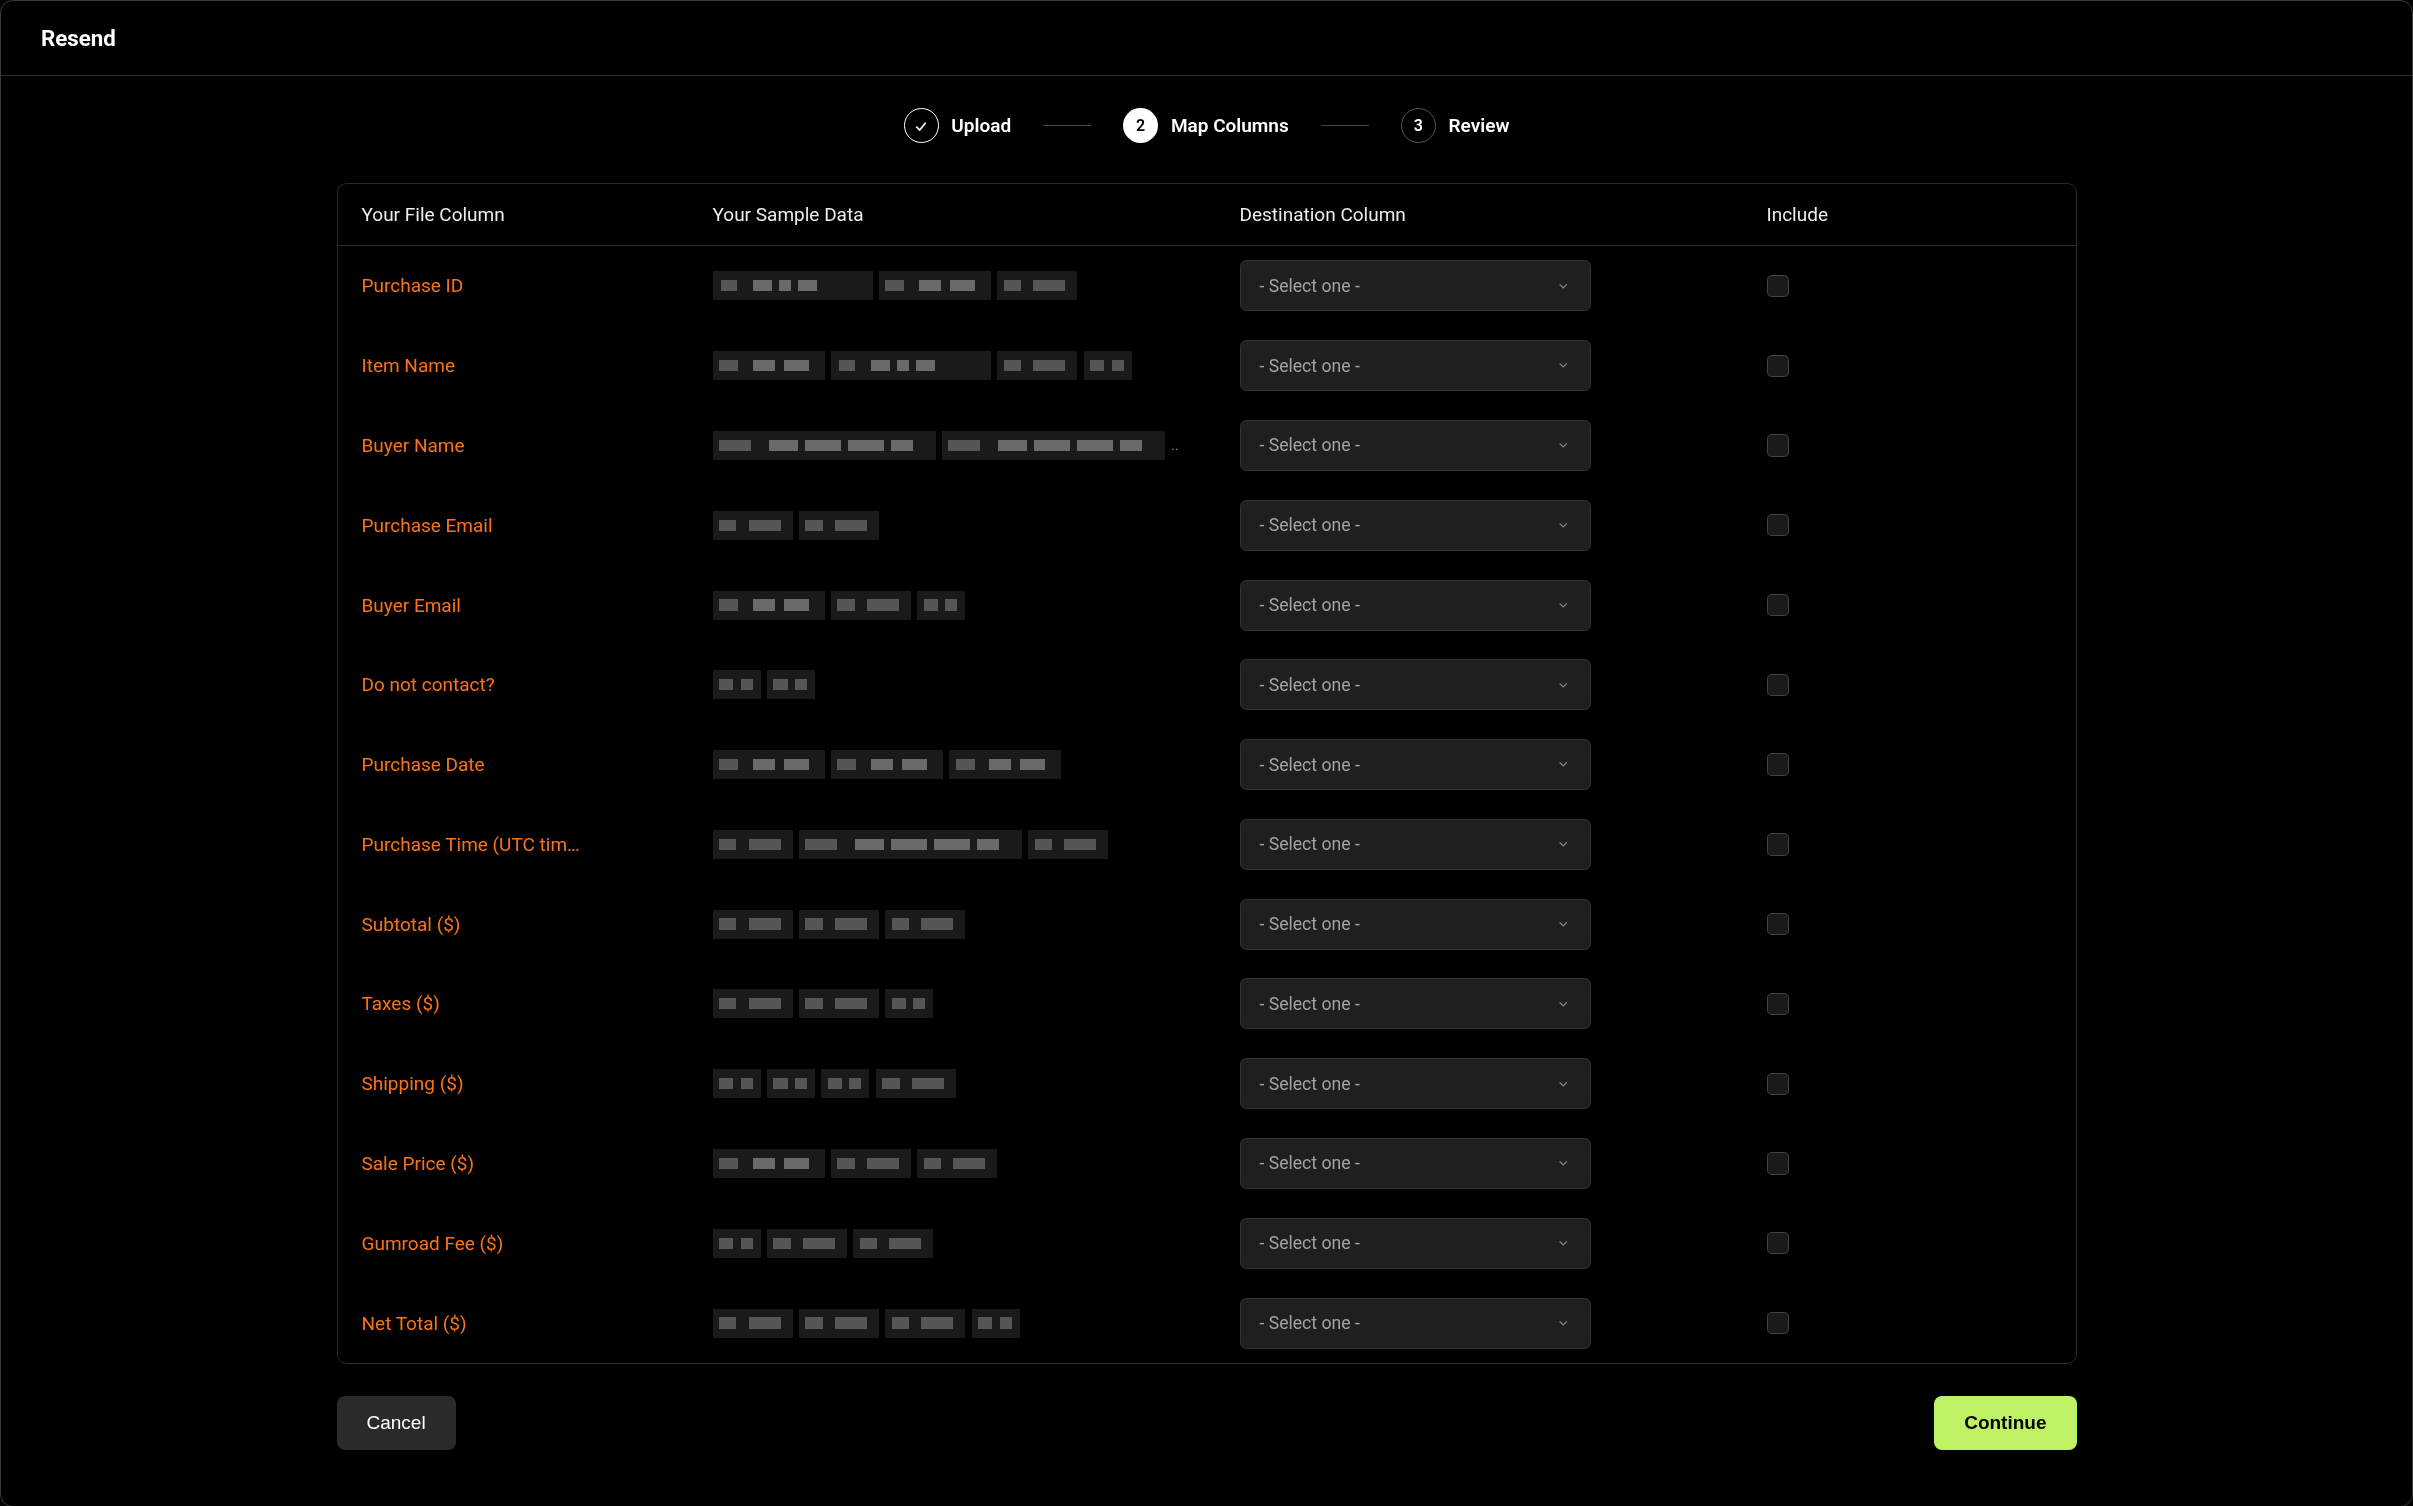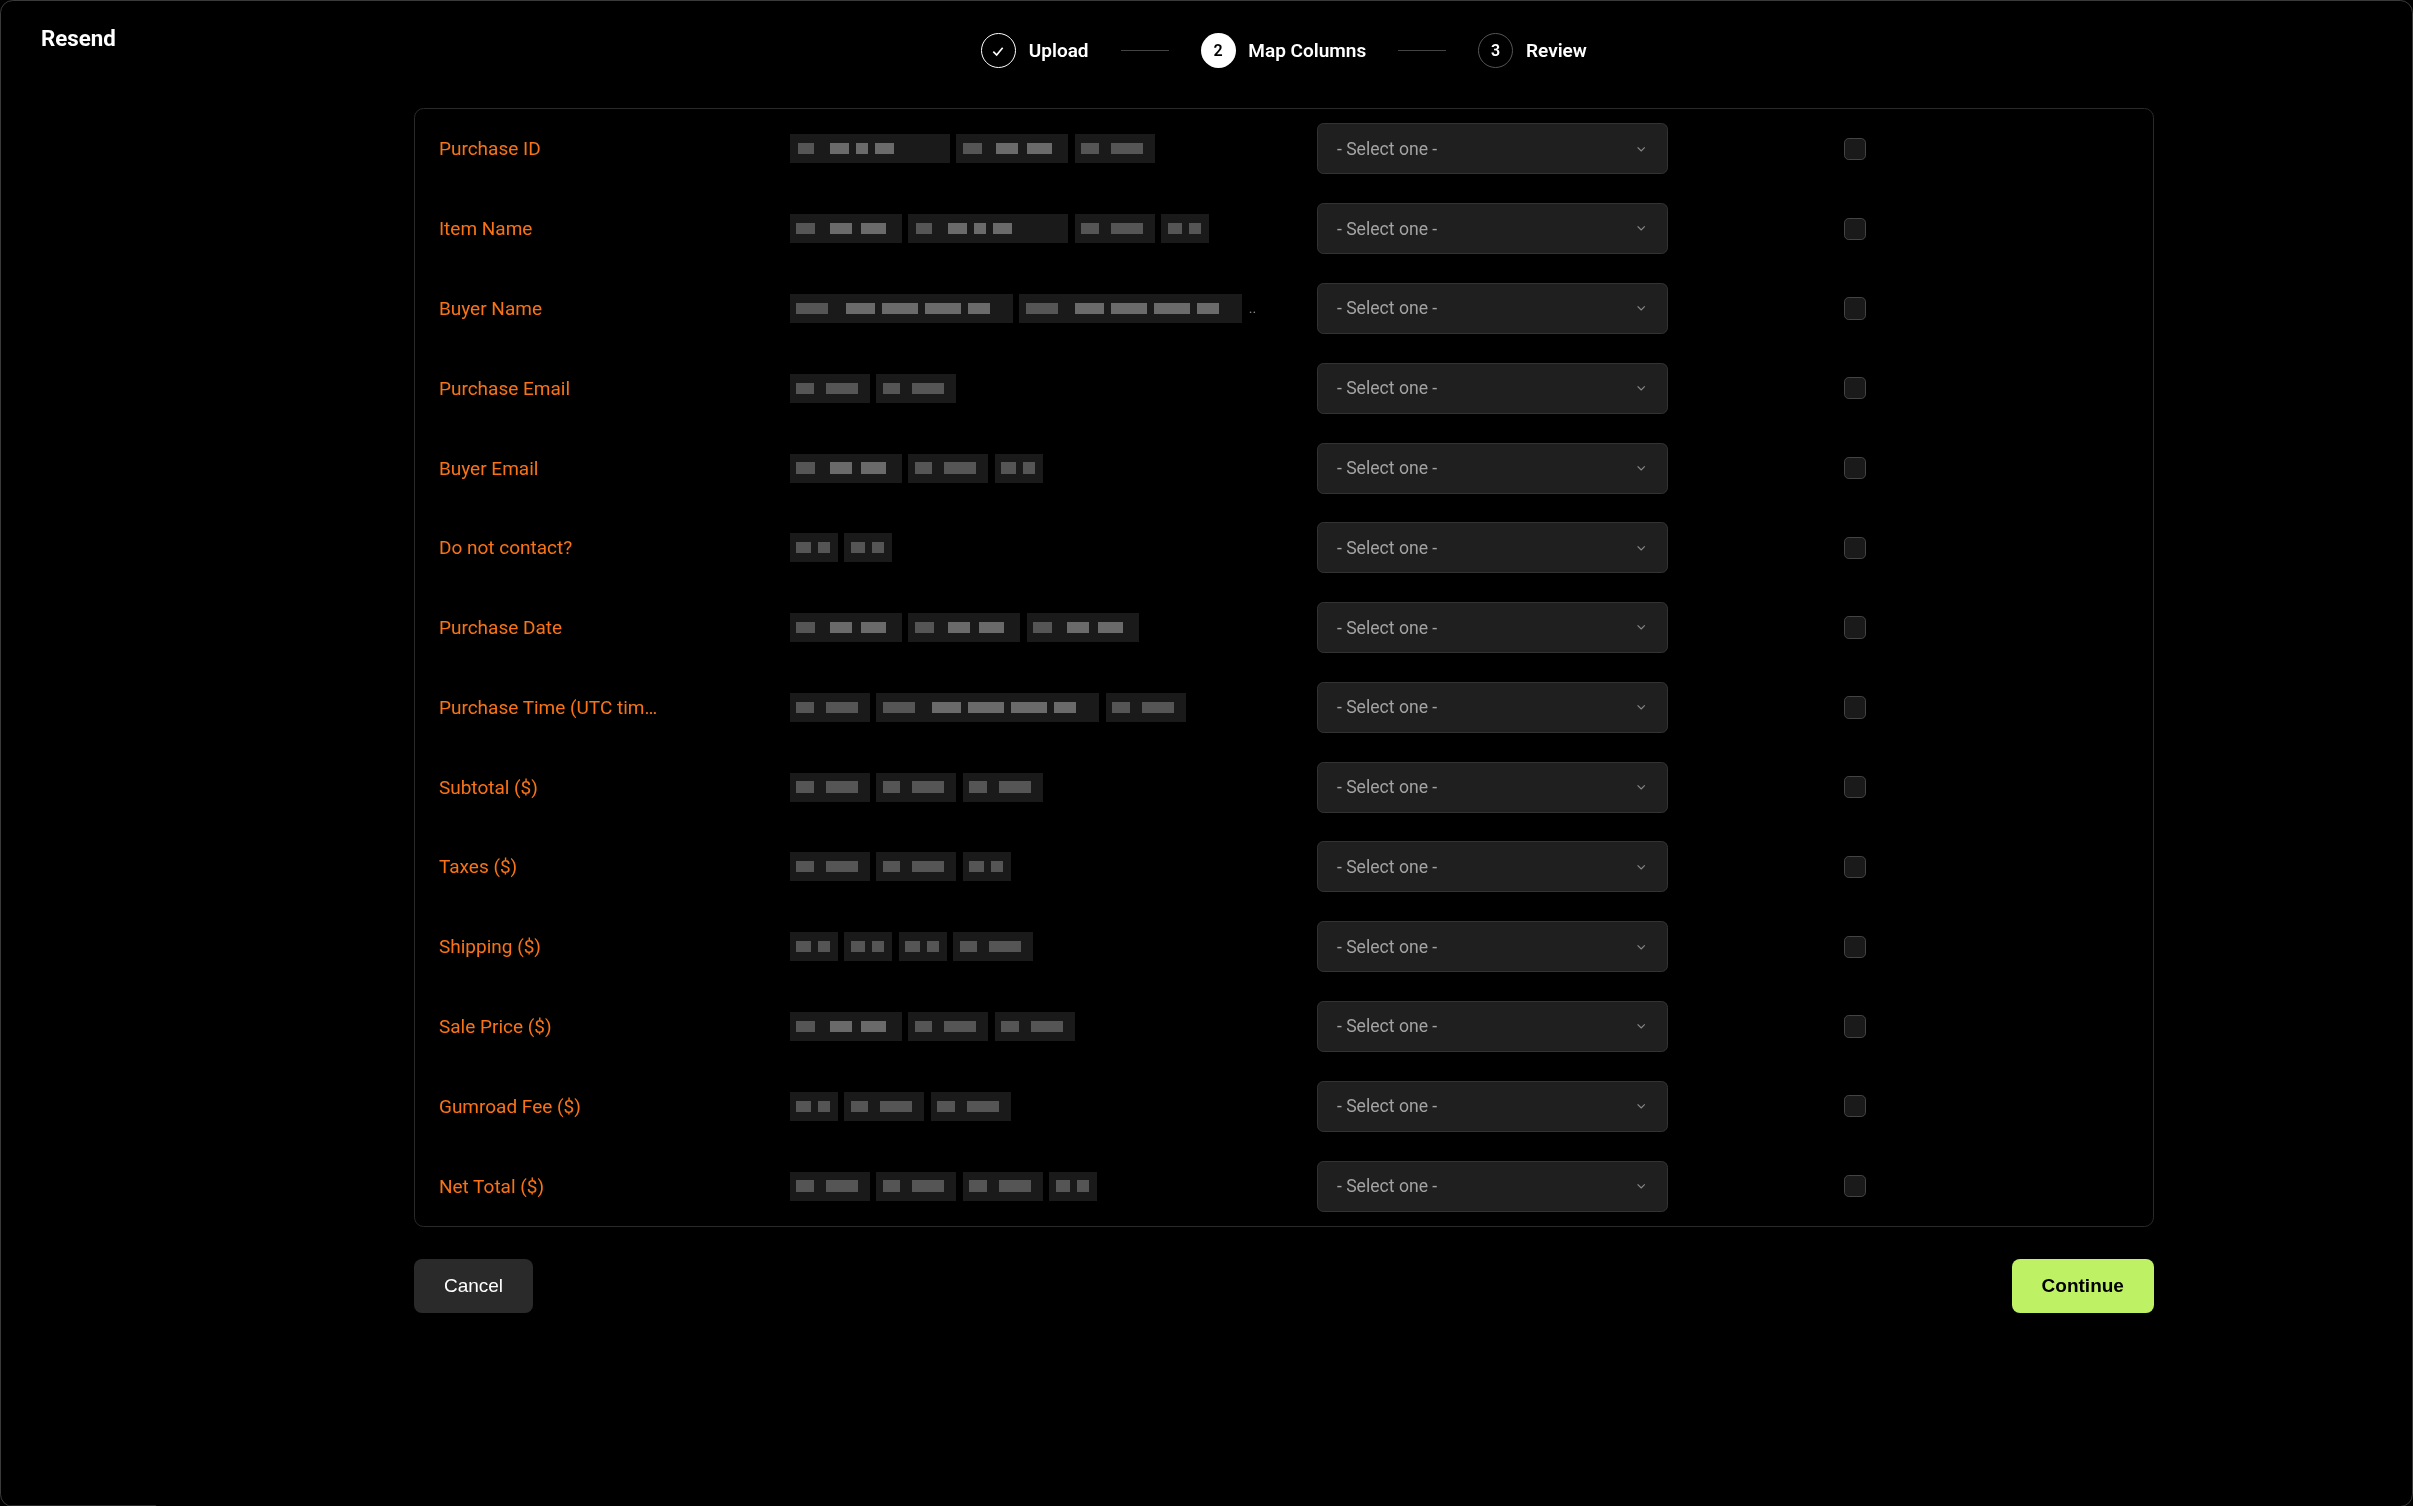--- a/index.html
+++ b/index.html
@@ -13,21 +13,21 @@
       transform-origin: top left;
     }
     .window {
       width: 100%;
       height: 100%;
       background: #000;
       border: 1.6px solid #3a3a3a;
       border-radius: 12.8px;
       overflow: hidden;
       display: flex;
-      flex-direction: row;
+      flex-direction: column;
     }
     .header {
       padding: 24px 40px;
       border-bottom: 0.8px solid #2a2a2a;
     }
     .header-title {
       font-size: 22.3px;
       font-weight: 700;
       color: #fff;
     }
@@ -242,20 +242,26 @@
         <div class="step-label">Map Columns</div>
       </div>
       <div class="step-connector"></div>
       <div class="step">
         <div class="step-circle pending">3</div>
         <div class="step-label">Review</div>
       </div>
     </div>
 
     <div class="table-container">
+      <div class="table-header">
+        <div>Your File Column</div>
+        <div>Your Sample Data</div>
+        <div>Destination Column</div>
+        <div>Include</div>
+      </div>
       <div class="table-body" id="tbody">
           <div class="table-row">
             <div class="col-file">Purchase ID</div>
             <div class="col-sample">
               <span class="redacted rb1"></span>
               <span class="redacted rb2"></span>
               <span class="redacted rb4"></span>
             </div>
             <div class="col-dest">
               <div class="select-box">

